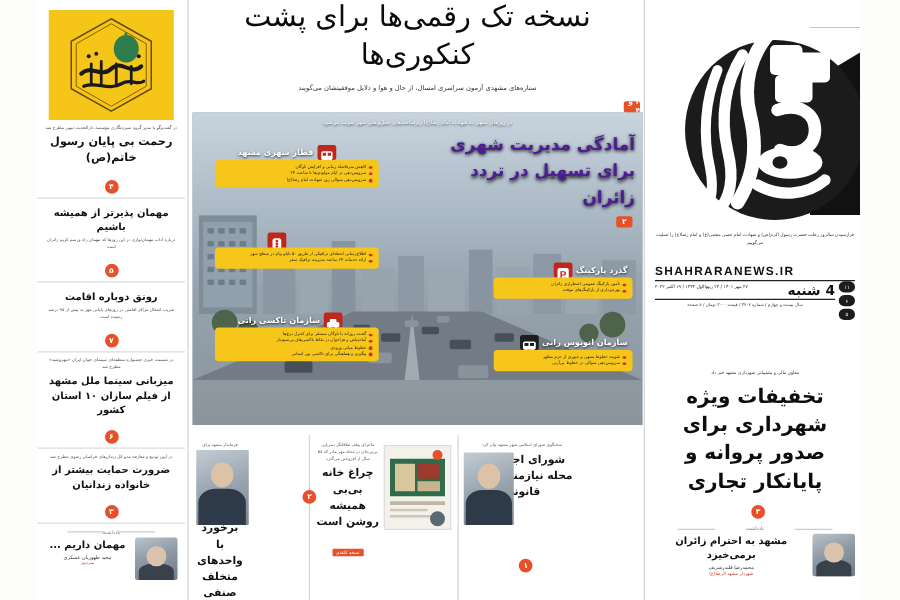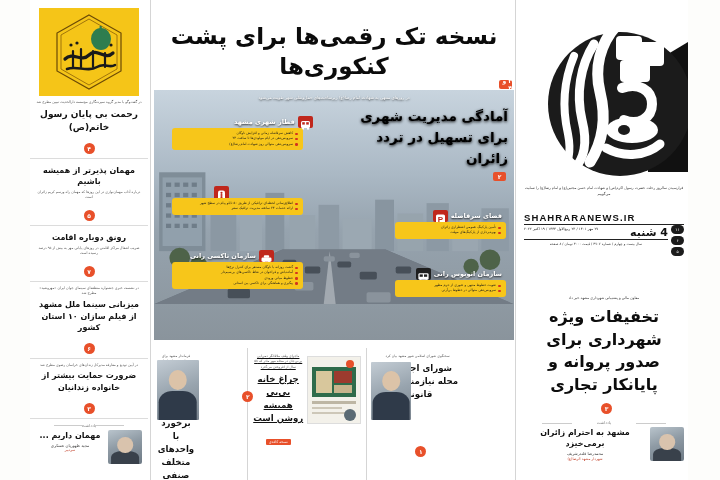--- a/index.html
+++ b/index.html
@@ -119,41 +119,41 @@
   .sb-lead{font-size:3.5px;line-height:1.6;color:#555;}
   .sb-title{font-size:9px;font-weight:bold;line-height:1.45;color:#111;margin:2px 0;}
   .sb-title.sm{font-size:8px;}
   .sb-sub{font-size:3.5px;line-height:1.6;color:#555;}
   .sb-badge-wrap{text-align:center;margin-top:2px;}
   
   .center{
     position:absolute;left:124px;right:174px;top:0;bottom:0;
   }
   .main-head{
-    font-size:23px;font-weight:bold;text-align:center;color:#0b0b0b;
-    line-height:1.3;padding-top:22px;letter-spacing:-.2px;
+    font-size:23px;font-weight:normal;text-align:center;color:#0b0b0b;
+    line-height:1.3;letter-spacing:-.2px;
   }
   .main-sub{
     font-size:5.4px;text-align:center;color:#333;padding-top:8px;letter-spacing:.1px;
   }
   .main-badge{position:absolute;right:2px;top:68px;}
   .hero{
     position:absolute;left:0;right:0;top:90px;height:250px;
     overflow:hidden;background:#8d9aa6;
   }
   .sky{position:absolute;inset:0;background:linear-gradient(180deg,#c8d4de 0%,#aab8c4 34%,#96a3ae 56%,#8a949c 100%);}
   .city{position:absolute;inset:0;}
   .hero-kicker{
     position:absolute;left:8px;right:8px;top:5px;
     font-size:4.2px;color:#fff;text-align:center;
     text-shadow:0 1px 2px rgba(0,0,0,.85);line-height:1.5;
   }
   .hero-title{
     position:absolute;right:6px;top:16px;width:160px;
-    font-size:13.5px;font-weight:bold;color:#000000;text-align:right;
+    font-size:13.5px;font-weight:bold;color:#4c1d95;text-align:right;
     line-height:1.55;text-shadow:0 1px 3px rgba(0,0,0,.9);
   }
   .hero-badge{position:absolute;right:8px;top:74px;}
   .ybox{
     position:absolute;background:#f7c61a;border-radius:3px;
     padding:3px 5px 3px 4px;
   }
   .ybox-title{
     font-size:6.5px;font-weight:bold;color:#fff;
     text-shadow:0 1px 2px rgba(0,0,0,.8);
@@ -409,21 +409,21 @@
               <circle cx="370" cy="206" r="9"></circle>
         </g>
       </svg>
 
       <div class="hero-kicker">در روزهای منتهی به شهادت امام رضا(ع) زیرساخت‌های حمل‌ونقلی شهر تقویت می‌شود</div>
       <div class="hero-title">آمادگی مدیریت شهری برای تسهیل در تردد زائران</div>
       <div class="hero-badge">
         <span class="badge sq">۲</span>
       </div>
 
-      <div class="hdr-float" style="left:36px;top:26px;margin-left:44px;">
+      <div class="hdr-float" style="left:36px;top:26px;">
         <span class="icon-chip">
           <svg width="15" height="12" viewBox="0 0 15 12">
                 <rect x="3" y="2" width="9" height="7" rx="1.5" fill="#fff"></rect>
                 <rect x="4.2" y="3.2" width="2.6" height="2.4" fill="#c0271c"></rect>
                 <rect x="8.2" y="3.2" width="2.6" height="2.4" fill="#c0271c"></rect>
                 <rect x="4" y="9" width="2" height="1.6" fill="#fff"></rect>
                 <rect x="9" y="9" width="2" height="1.6" fill="#fff"></rect>
               </svg>
         </span>
         <span class="ybox-title">قطار شهری مشهد</span>
@@ -468,21 +468,21 @@
       <div class="ybox" style="left:18px;top:172px;width:122px;">
         <ul class="ylist">
           <li>گشت روزانه با ناوگان مستقر برای کنترل نرخ‌ها</li>
           <li>آماده‌باش و فراخوان در نقاط تاکسی‌های بی‌سیم‌دار</li>
           <li>خطوط میانی ورودی</li>
           <li>پیگیری و هماهنگی برای تاکسی بین استانی</li>
         </ul>
       </div>
 
       <div class="hdr-float" style="right:12px;top:120px;">
-        <span class="ybox-title">فضای سرفاصله</span>
+        <span class="ybox-title">گذرد پارکینگ</span>
         <span class="icon-chip">
           <svg width="15" height="12" viewBox="0 0 15 12">
                 <rect x="3" y="1.4" width="9" height="9.2" rx="1.6" fill="#fff"></rect>
                 <text x="7.5" y="9" font-size="8" font-family="Liberation Sans, sans-serif" font-weight="bold" fill="#c0271c" text-anchor="middle">P</text>
               </svg>
         </span>
       </div>
       <div class="ybox" style="right:8px;top:132px;width:102px;">
         <ul class="ylist">
           <li>تأمین پارکینگ عمومی اضطراری زائران</li>
@@ -516,21 +516,21 @@
         <div class="b-photo" style="left:4px;top:14px;"></div>
         <div style="margin-right:46px;">
           <div class="b-lead">سخنگوی شورای اسلامی شهر مشهد بیان کرد</div>
           <div class="b-title">شورای اجتماعی محله نیازمند جایگاه قانونی</div>
         </div>
         <div class="b-badge" style="left:48px;bottom:22px;">
           <span class="badge">۱</span>
         </div>
       </div>
 
-      <div class="bcell" style="flex:0 0 30%;text-decoration:underline;">
+      <div class="bcell" style="flex:0 0 30%;">
         <div style="display:flex;gap:4px;">
           <div class="mag">
             <svg width="52" height="66" viewBox="0 0 52 66">
               <rect width="52" height="66" fill="#f3f1ea"></rect>
               <rect x="4" y="10" width="44" height="30" fill="#2f6b4a"></rect>
               <rect x="8" y="14" width="16" height="22" fill="#d8c79c"></rect>
               <rect x="26" y="14" width="18" height="12" fill="#9c3b2e"></rect>
               <rect x="26" y="28" width="18" height="8" fill="#c7b48c"></rect>
               <rect x="4" y="44" width="44" height="3" fill="#bdb6a4"></rect>
               <rect x="4" y="50" width="30" height="2" fill="#cdc7b8"></rect>

